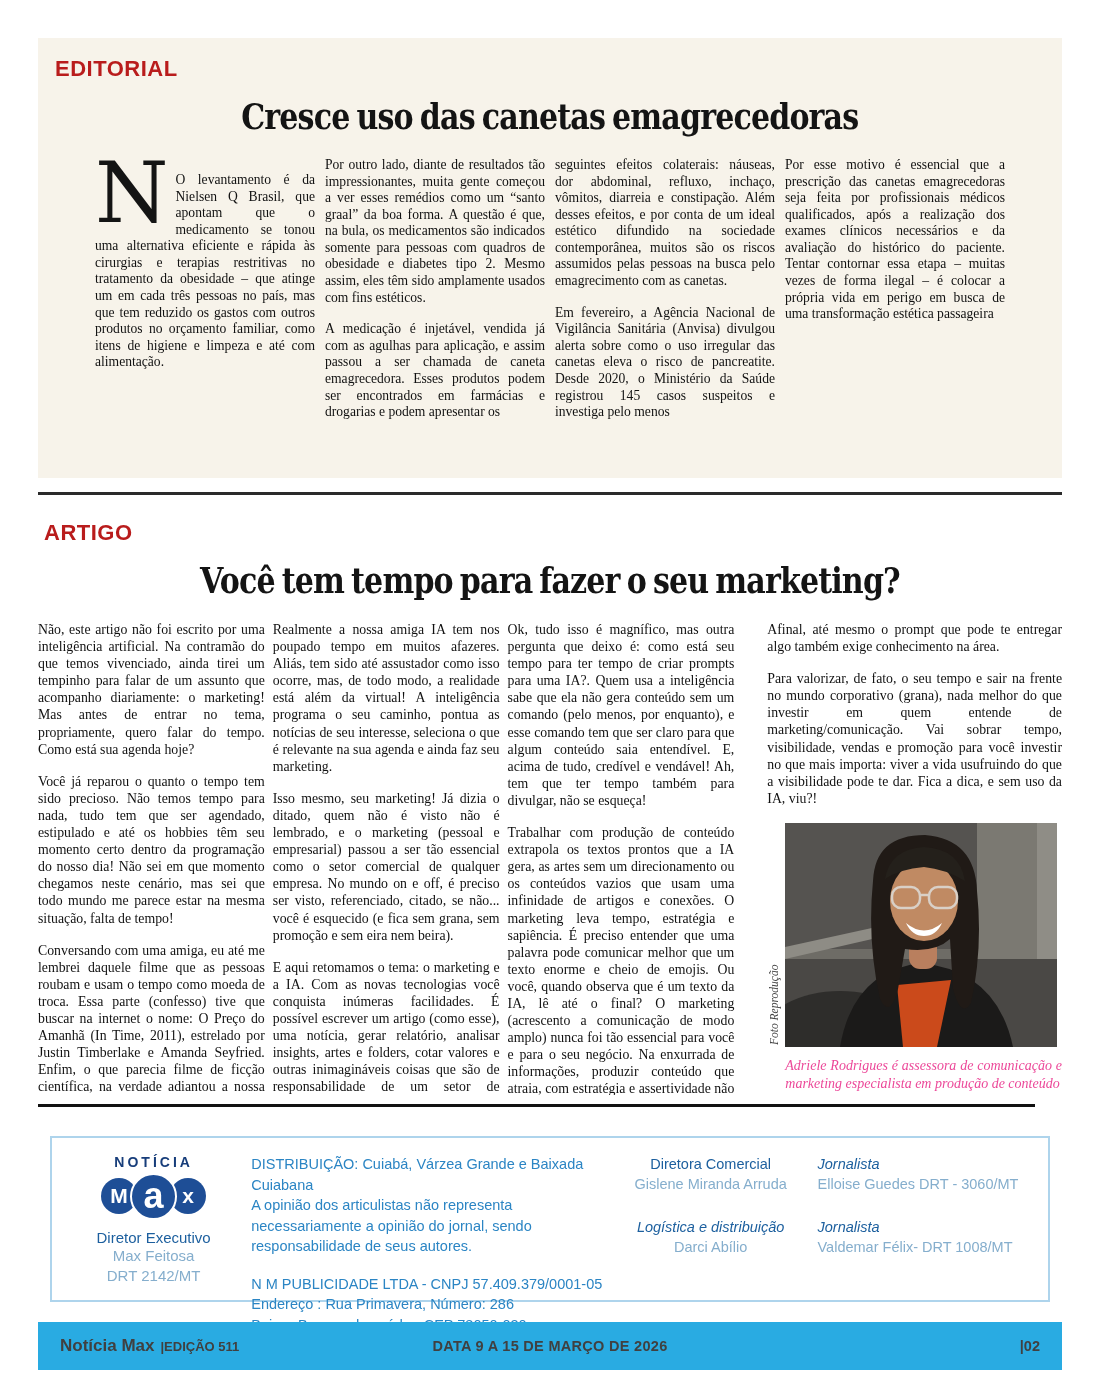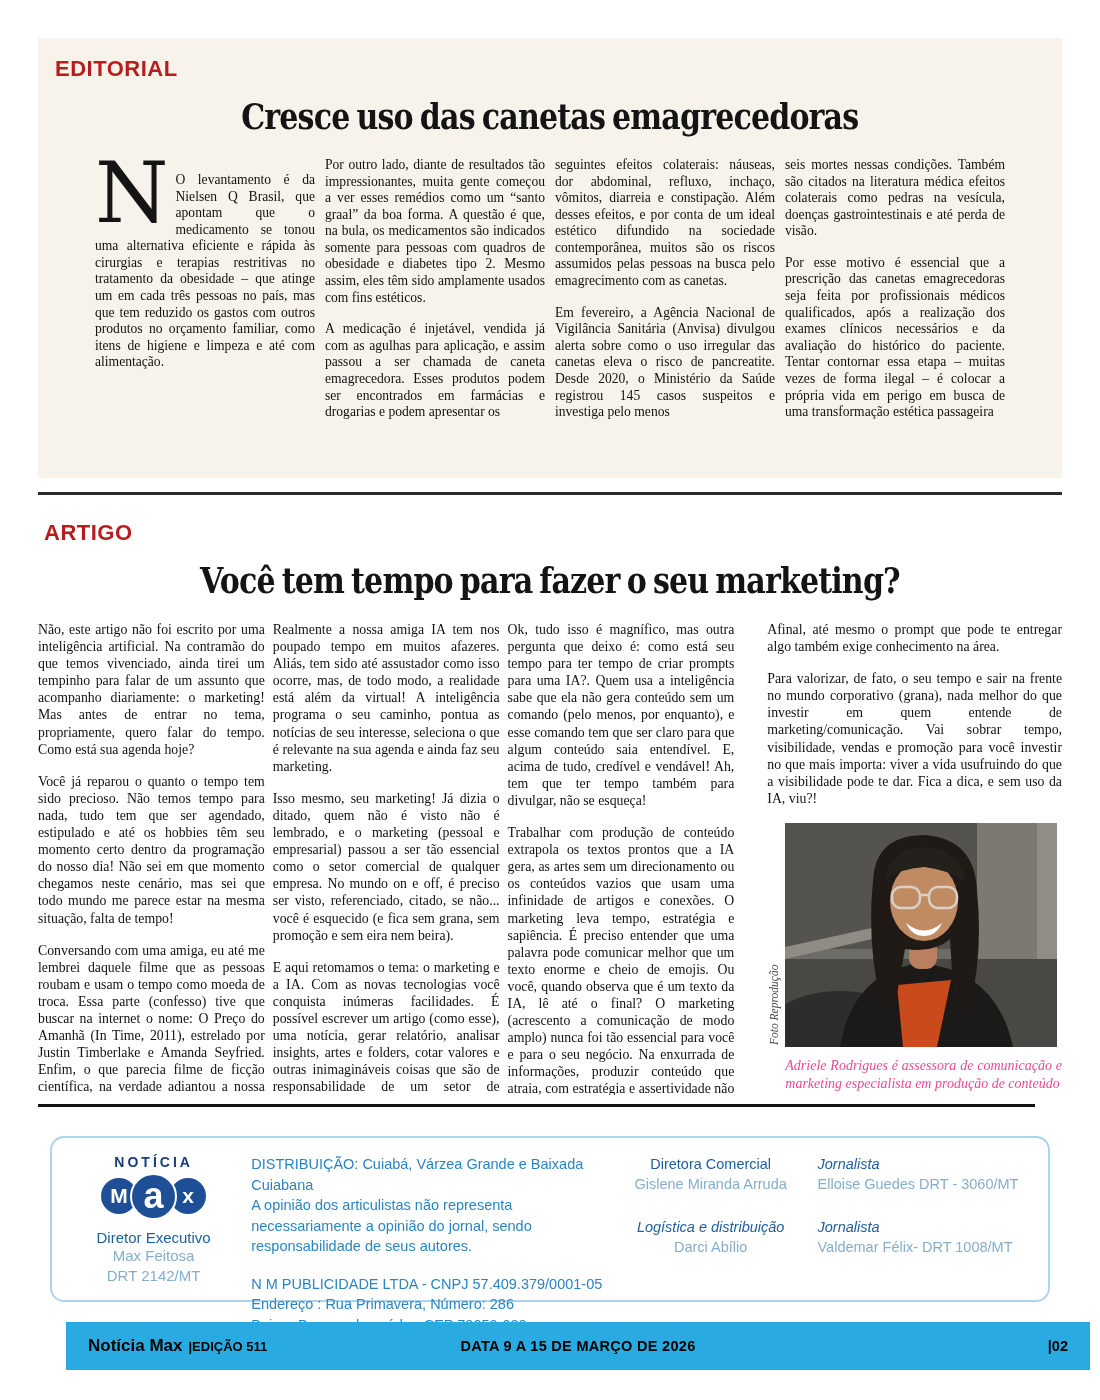--- a/index.html
+++ b/index.html
@@ -34,21 +34,21 @@
   .figure { display:flex; margin-top:16px; }
   .credit { writing-mode:vertical-rl; transform:rotate(180deg); font-style:italic;
             font-size:11.5px; color:#444; width:18px; text-align:left; padding-top:2px; }
   .photo { width:272px; height:224px; display:block; }
   .caption { font-style:italic; font-size:14px; line-height:1.3; margin-top:10px;
              padding-left:18px; color:#ec4899; text-align:justify; }
 
   
   .rule-footer { position:absolute; left:0; top:1066px; width:997px; border-top:3px solid #111; }
   .footer-box { position:absolute; left:12px; top:1098px; width:1000px; height:166px;
-                border:2px solid #aed4ec; border-radius:14px; padding:16px 22px;
+                border:2px solid #aed4ec; border-radius:0; padding:16px 22px;
                 display:flex; font-family:"Liberation Sans", sans-serif; }
   .f-blue   { color:#2b85c4; }
   .f-title  { color:#1c5f9e; font-weight:normal; }
   .f-name   { color:#85aecd; }
   .f-italic { font-style:italic; }
 
   .logo-col { width:168px; text-align:center; }
   .logo-word { font-family:"Liberation Sans", sans-serif; font-weight:bold; font-size:14px;
                letter-spacing:3px; color:#173d7a; }
   .logo-circles { display:flex; align-items:center; justify-content:center; margin-top:1px; height:50px; }
@@ -63,22 +63,22 @@
   .mid-col { width:372px; margin-left:18px; font-size:14.5px; line-height:1.42; }
   .mid-col .blk2 { margin-top:17px; }
 
   .c3-col { width:196px; margin-left:14px; text-align:center; font-size:14.5px; line-height:1.4; }
   .c3-col .grp2 { margin-top:22px; }
   .c4-col { width:220px; margin-left:14px; font-size:14.5px; line-height:1.4; }
   .c4-col .grp2 { margin-top:22px; }
 
   
   .bar { position:absolute; left:0; top:1284px; width:1024px; height:48px; background:#29abe2;
-         display:flex; align-items:center; padding:0 22px; color:#000000;
-         font-family:"Liberation Sans", sans-serif;margin-left:28px; }
+         display:flex; align-items:center; padding:0 22px; color:#404040;
+         font-family:"Liberation Sans", sans-serif; }
   .bar-left { flex:1; display:flex; align-items:baseline; }
   .bar-brand { font-weight:bold; font-size:17px; }
   .bar-edition { font-size:13px; margin-left:6px; font-weight:600; }
   .bar-date { flex:0 0 auto; font-size:14.5px; font-weight:600; letter-spacing:0.3px; }
   .bar-right { flex:1; text-align:right; font-size:14.5px; font-weight:600; }
 </style>
 </head>
 <body>
 
 <div class="page">
@@ -95,21 +95,20 @@
       </div>
       <div class="ed-col">
         <p>Por outro lado, diante de resultados tão impressionantes, muita gente começou a ver esses remédios como um “santo graal” da boa forma. A questão é que, na bula, os medicamentos são indicados somente para pessoas com quadros de obesidade e diabetes tipo 2. Mesmo assim, eles têm sido amplamente usados com fins estéticos.</p>
         <p>A medicação é injetável, vendida já com as agulhas para aplicação, e assim passou a ser chamada de caneta emagrecedora. Esses produtos podem ser encontrados em farmácias e drogarias e podem apresentar os</p>
       </div>
       <div class="ed-col">
         <p>seguintes efeitos colaterais: náuseas, dor abdominal, refluxo, inchaço, vômitos, diarreia e constipação. Além desses efeitos, e por conta de um ideal estético difundido na sociedade contemporânea, muitos são os riscos assumidos pelas pessoas na busca pelo emagrecimento com as canetas.</p>
         <p>Em fevereiro, a Agência Nacional de Vigilância Sanitária (Anvisa) divulgou alerta sobre como o uso irregular das canetas eleva o risco de pancreatite. Desde 2020, o Ministério da Saúde registrou 145 casos suspeitos e investiga pelo menos</p>
       </div>
       <div class="ed-col">
-        <p>seis mortes nessas condições. Também são citados na literatura médica efeitos colaterais como pedras na vesícula, doenças gastrointestinais e até perda de visão.</p>
         <p>Por esse motivo é essencial que a prescrição das canetas emagrecedoras seja feita por profissionais médicos qualificados, após a realização dos exames clínicos necessários e da avaliação do histórico do paciente. Tentar contornar essa etapa – muitas vezes de forma ilegal – é colocar a própria vida em perigo em busca de uma transformação estética passageira</p>
       </div>
     </div>
   </section>
 
   <div class="rule-dark"></div>
 
   <section class="artigo">
     <div class="kicker">ARTIGO</div>
     <h1 class="headline">

